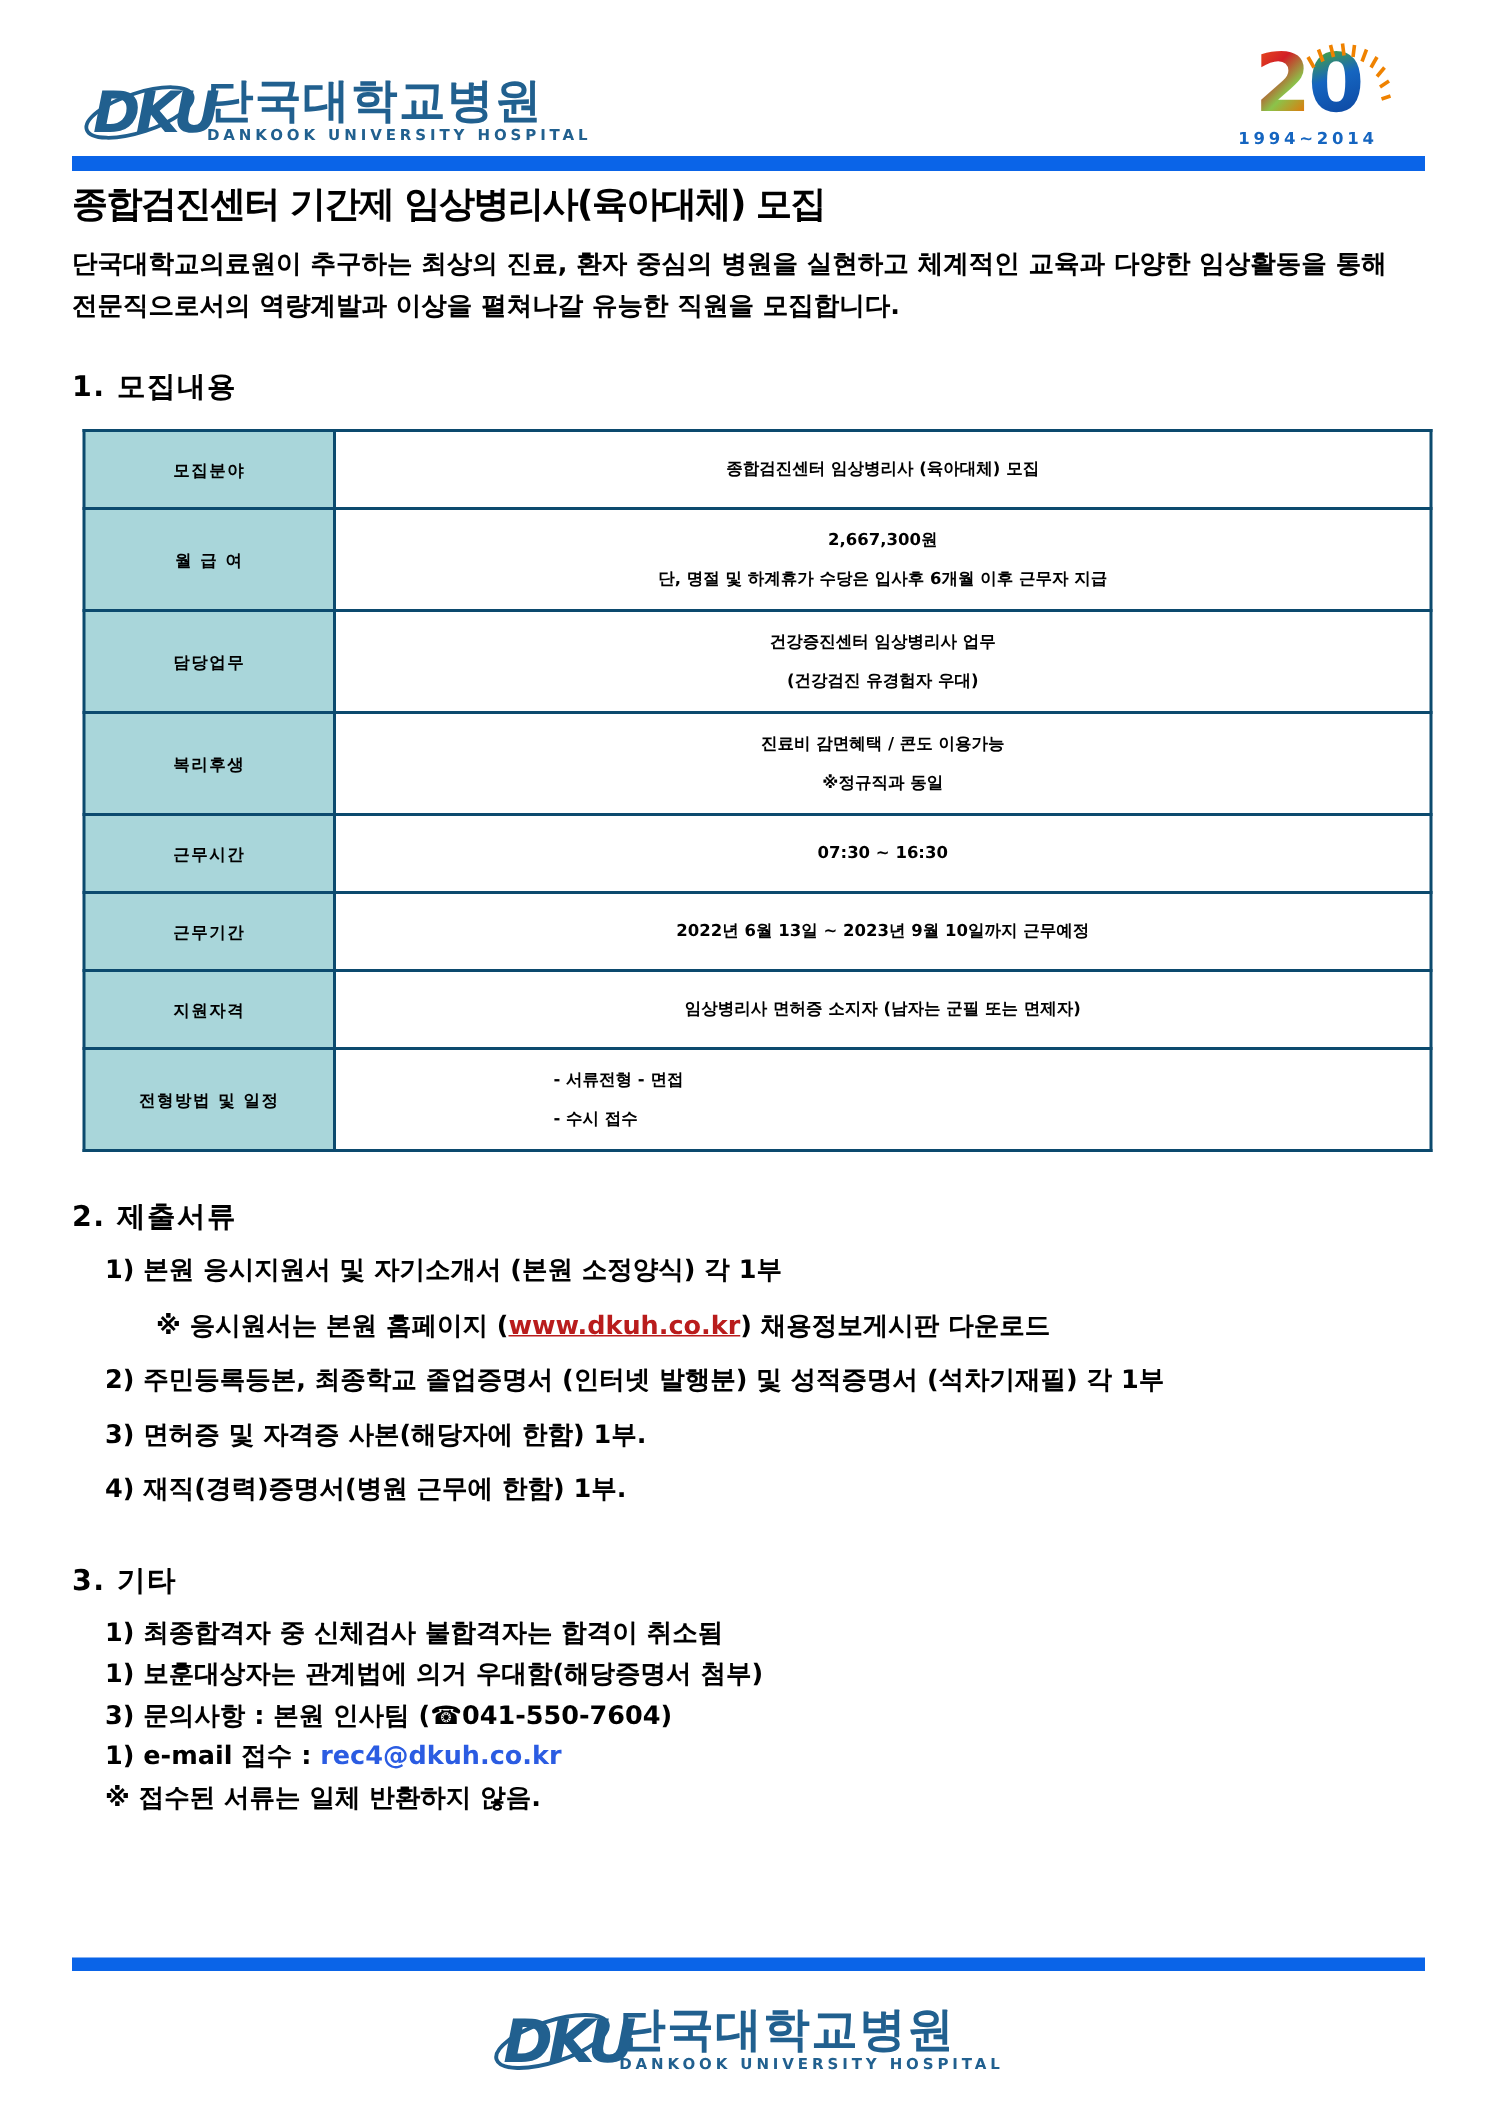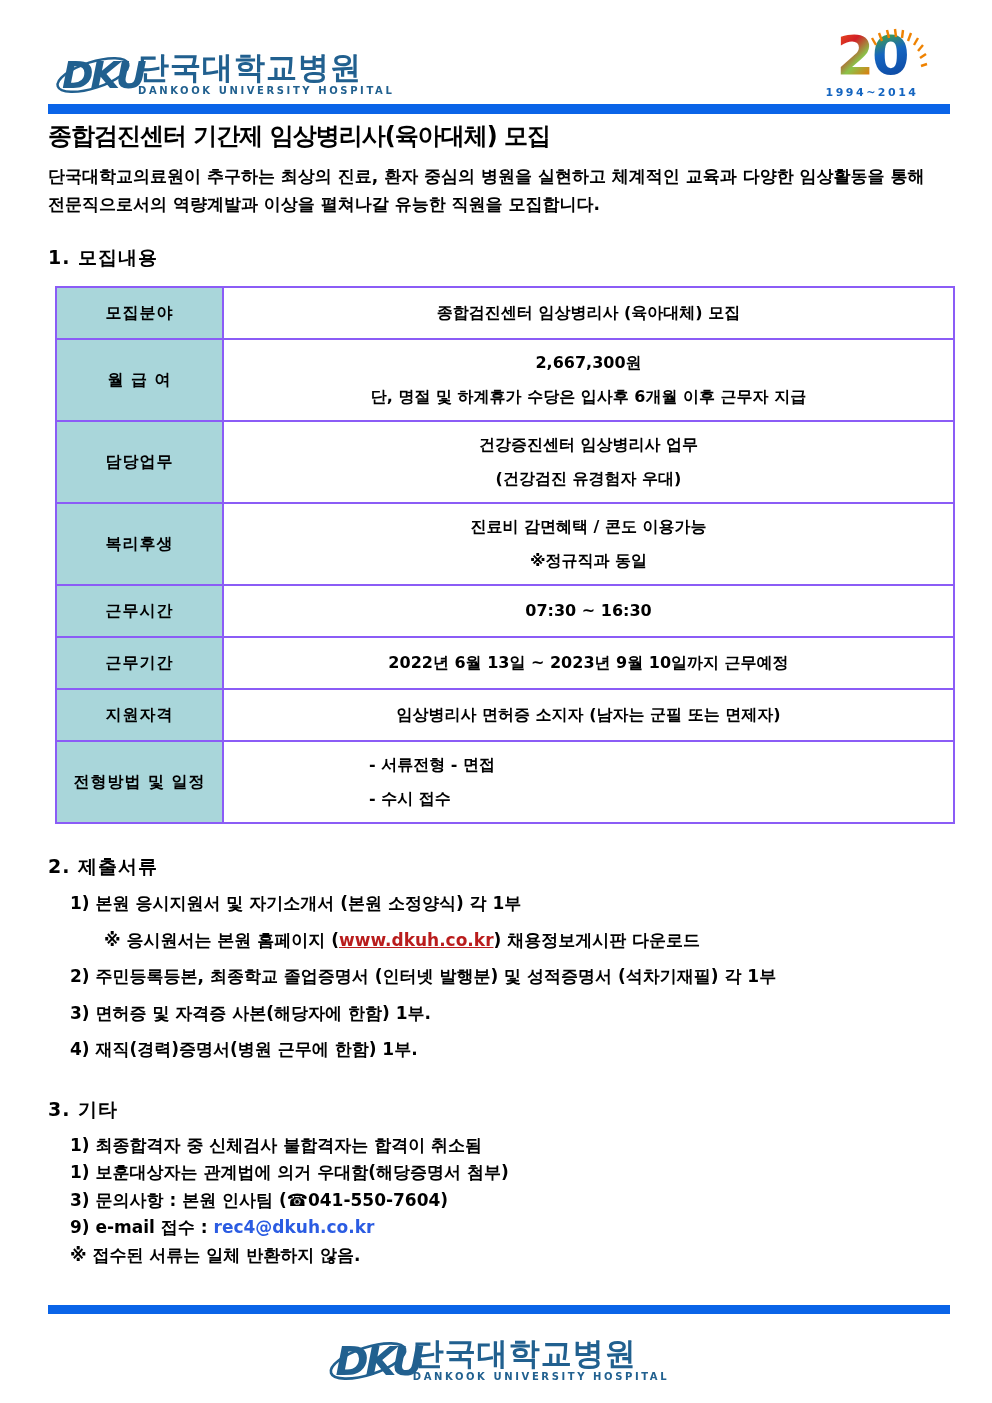--- a/index.html
+++ b/index.html
@@ -46,21 +46,21 @@
 
   
   .content { position:absolute; left:48px; top:114px; width:902px; }
   .doc-title { font-size:24px; font-weight:700; letter-spacing:-1px; margin-top:6px; }
   .intro { font-size:17px; font-weight:600; line-height:1.65; margin-top:10px; width:885px; word-break:keep-all; }
 
   .sec-heading { font-size:19px; font-weight:700; margin-top:27px; letter-spacing:1px; }
 
   
   table.recruit { border-collapse:collapse; margin-top:15px; margin-left:7px; width:900px; }
-  table.recruit th, table.recruit td { border:2px solid #8b5cf6; font-size:16px; font-weight:600; }
+  table.recruit th, table.recruit td { border:2px solid #0c4a6e; font-size:11px; font-weight:600; }
   table.recruit th {
     background:#a9d6da; width:167px; text-align:center;
     font-weight:600; letter-spacing:1px; padding:6px 4px;
   }
   table.recruit td { text-align:center; padding:6px 10px; }
   table.recruit td .cell-line { line-height:1.5; padding:5px 0; }
   table.recruit tr.h1 { height:52px; }
   table.recruit tr.h2 { height:68px; }
   table.recruit td.left-cell { text-align:left; padding-left:145px; }
 
@@ -191,21 +191,21 @@
       <div class="item"><span>2) 주민등록등본, 최종학교 졸업증명서 (인터넷 발행분) 및 성적증명서 (석차기재필) 각 1부</span></div>
       <div class="item"><span>3) 면허증 및 자격증 사본(해당자에 한함) 1부.</span></div>
       <div class="item"><span>4) 재직(경력)증명서(병원 근무에 한함) 1부.</span></div>
     </div>
 
     <div class="sec-heading" style="margin-top:34px;">3. 기타</div>
     <div class="list">
       <div class="item gap"><span>1) 최종합격자 중 신체검사 불합격자는 합격이 취소됨</span></div>
       <div class="item gap"><span>1) 보훈대상자는 관계법에 의거 우대함(해당증명서 첨부)</span></div>
       <div class="item gap"><span>3) 문의사항 : 본원 인사팀 (☎041-550-7604)</span></div>
-      <div class="item gap"><span>9) e-mail 접수 : </span><a class="maillink">rec4@dkuh.co.kr</a></div>
+      <div class="item gap"><span>1) e-mail 접수 : </span><a class="maillink">rec4@dkuh.co.kr</a></div>
       <div class="item gap"><span>※ 접수된 서류는 일체 반환하지 않음.</span></div>
     </div>
 
   </div>
 
   <div class="footer">
     <div class="footer-bar"></div>
     <div class="footer-logo">
       <div class="logo">
         <span class="logo-mark">

